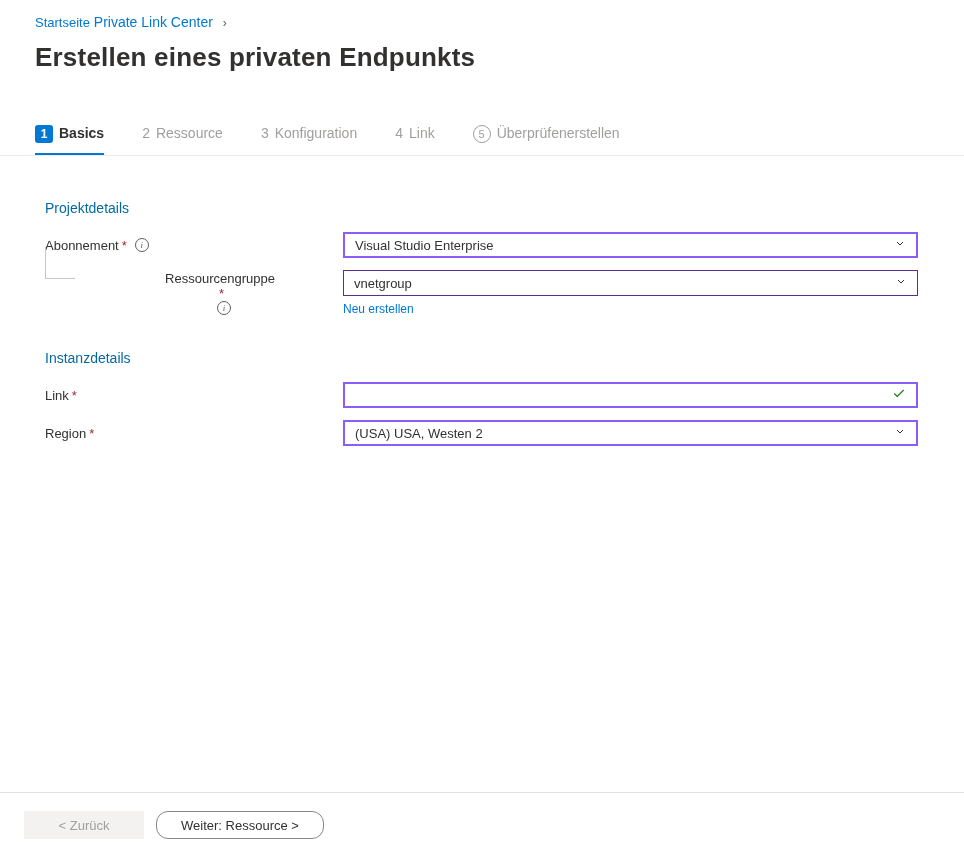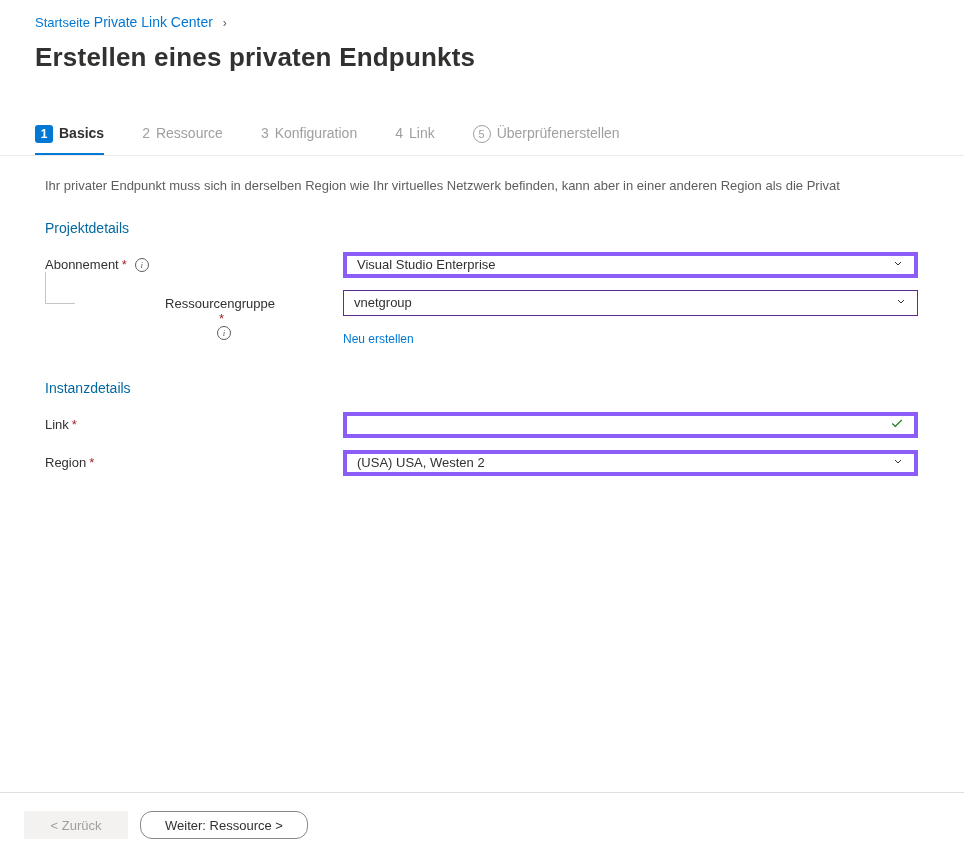--- a/index.html
+++ b/index.html
@@ -154,21 +154,21 @@
       font-style: italic;
       font-family: serif;
     }
     .field-col {
       width: 575px;
     }
     .select-box, .input-box {
       position: relative;
       width: 575px;
       height: 26px;
-      border: 4px solid #8b5cf6;
+      border: 2px solid #8b5cf6;
       background: #fff;
       display: flex;
       align-items: center;
       padding: 0 30px 0 10px;
       font-size: 13px;
       color: #323130;
       cursor: pointer;
     }
     .select-box.highlighted {
       border: 1px solid #5c2d91;
@@ -191,21 +191,21 @@
       transform: translateY(-50%);
     }
     .check-icon svg {
       width: 14px;
       height: 14px;
       stroke: #107c10;
     }
     .create-new-link {
       color: #0078d4;
       font-size: 12px;
-      margin-top: 16px;
+      margin-top: 6px;
       cursor: pointer;
       display: inline-block;
     }
     .input-box input {
       border: none;
       outline: none;
       width: 100%;
       font-size: 13px;
       font-family: inherit;
       color: #323130;
@@ -231,21 +231,21 @@
       display: flex;
       align-items: center;
       justify-content: center;
       font-family: inherit;
     }
     .btn.back {
       background: #f3f2f1;
       color: #a19f9d;
       border: none;
       cursor: default;
-      width: 104px;
+      width: 120px;
     }
     .btn.next {
       color: #323130;
       width: 168px;
       border-radius: 12px;
     }
   </style>
 </head>
 <body>
 
@@ -277,21 +277,20 @@
     </div>
     <div class="tab">
       <span class="circle">5</span>
       <span>Überprüfenerstellen</span>
     </div>
   </div>
 </div>
 
 <div class="content">
   <div class="description">
-    <div class="line2">Ihr privater Endpunkt muss sich in derselben Region wie Ihr virtuelles Netzwerk befinden, kann aber in einer anderen Region als die Privat</div>
   </div>
 
   <div class="section-title">Projektdetails</div>
 
   <div class="form-row">
     <div class="label-col">
       <span>Abonnement</span>
       <span class="required">*</span>
       <span class="info-icon">i</span>
     </div>

